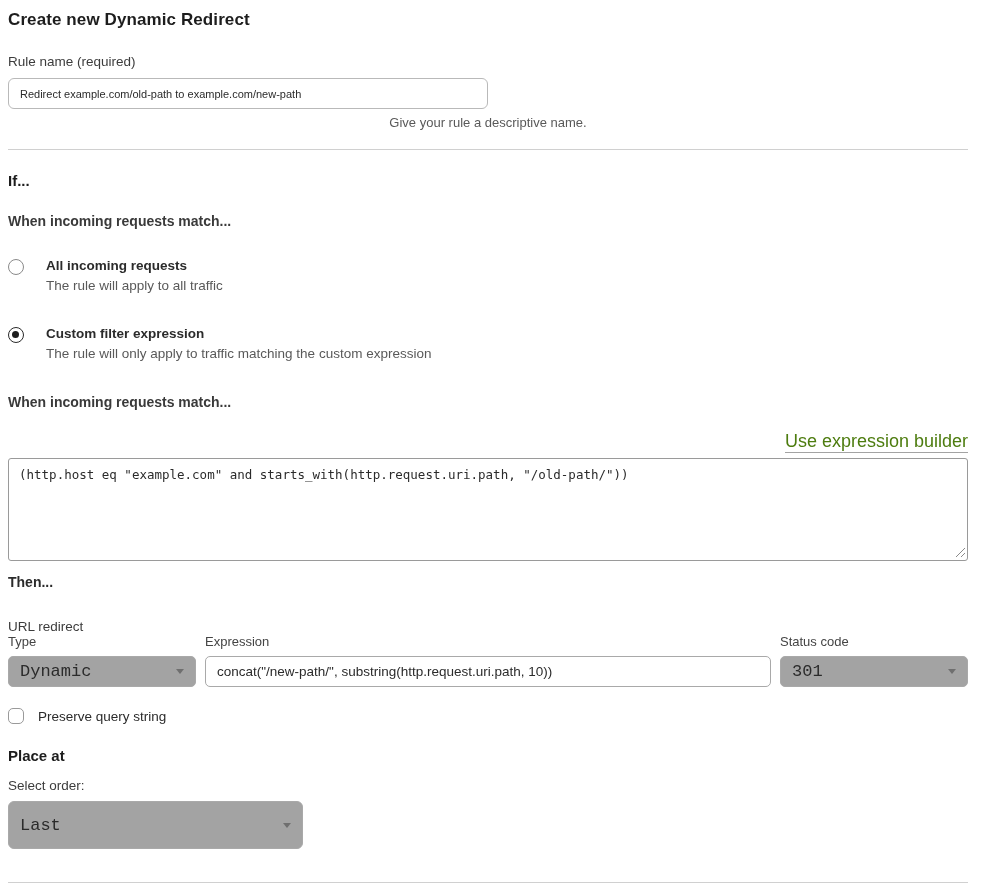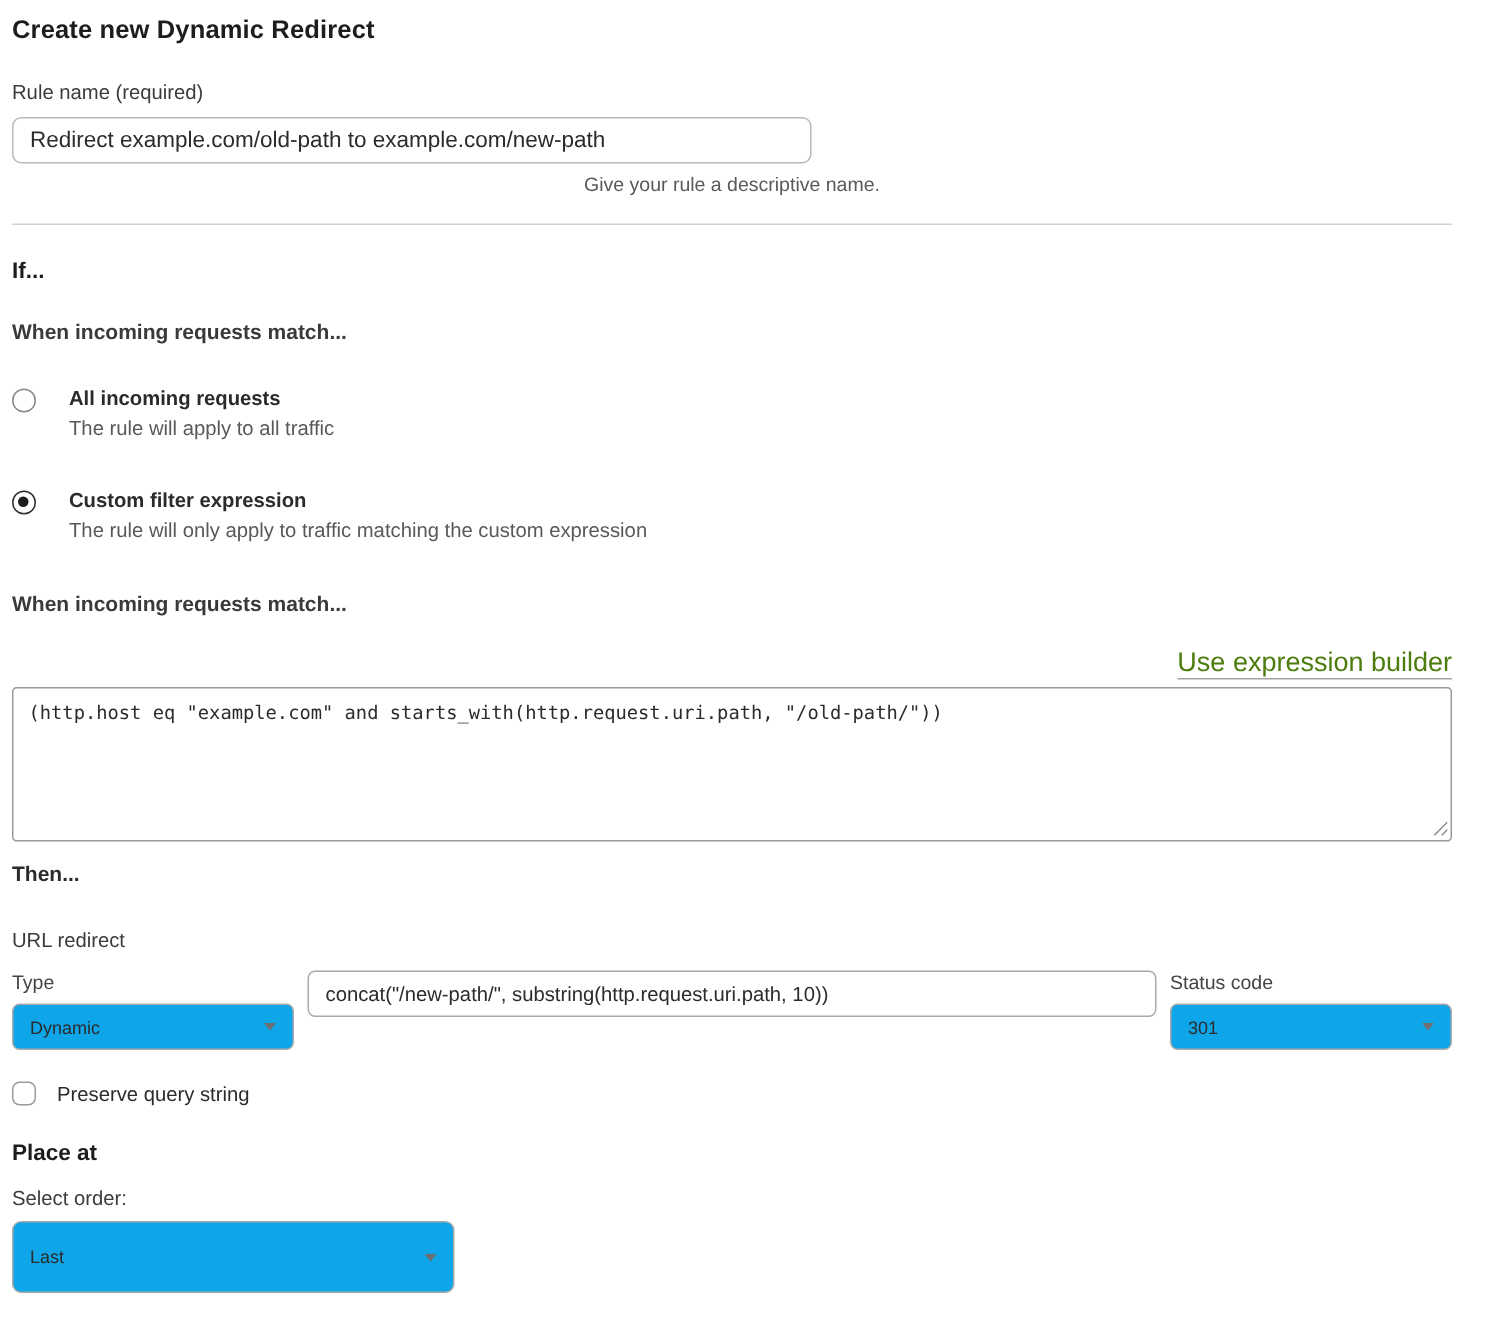--- a/index.html
+++ b/index.html
@@ -19,26 +19,26 @@
     letter-spacing: .1px;
   }
   .field-label {
     margin-top: 24px;
     font-size: 13.5px;
     color: #3c3c3c;
   }
   .rule-name-input {
     display: block;
     margin-top: 9px;
-    width: 533px;
+    width: 480px;
     height: 31px;
     border: 1px solid #b9b9b9;
     border-radius: 6px;
     padding: 0 11px;
-    font-size: 15px;
+    font-size: 11px;
     font-family: "Liberation Sans", sans-serif;
     color: #2b2b2b;
     outline: none;
   }
   .helper-text {
     margin-top: 6px;
     font-size: 13px;
     color: #595959;
     text-align: center;
   }
@@ -139,40 +139,40 @@
     color: #2b2b2b;
   }
   .url-redirect-label {
     margin-top: 29px;
     font-size: 13.5px;
     color: #3c3c3c;
   }
   .then-fields {
     display: flex;
     gap: 9px;
-    margin-top: 13px;
   }
   .field-col { display: flex; flex-direction: column; }
   .col-label {
     font-size: 13px;
     color: #444444;
     margin-bottom: 7px;
   }
   .select-box {
     height: 31px;
     border: 1px solid #a9a9a9;
     border-radius: 5px;
-    background: #0ea5e9;
+    background: #a3a3a3;
     display: flex;
     align-items: center;
     justify-content: space-between;
     padding: 0 11px;
-    font-size: 12px;
+    font-size: 17px;
     color: #2b2b2b;
     cursor: pointer;
+    font-family: Liberation Mono, monospace;
   }
   .caret {
     width: 0; height: 0;
     border-left: 4.5px solid transparent;
     border-right: 4.5px solid transparent;
     border-top: 5.5px solid #6f6f6f;
     margin-left: 8px;
     flex: none;
   }
   .w-type { width: 188px; }
@@ -271,20 +271,21 @@
 
 <div class="then-fields">
   <div class="field-col w-type">
     <div class="col-label">Type</div>
     <div class="select-box">
       <span>Dynamic</span>
       <span class="caret"></span>
     </div>
   </div>
   <div class="field-col w-expr">
+    <div class="col-label">Expression</div>
     <input class="text-input" type="text" value="concat(&quot;/new-path/&quot;, substring(http.request.uri.path, 10))" style="">
   </div>
   <div class="field-col w-status">
     <div class="col-label">Status code</div>
     <div class="select-box">
       <span>301</span>
       <span class="caret"></span>
     </div>
   </div>
 </div>

